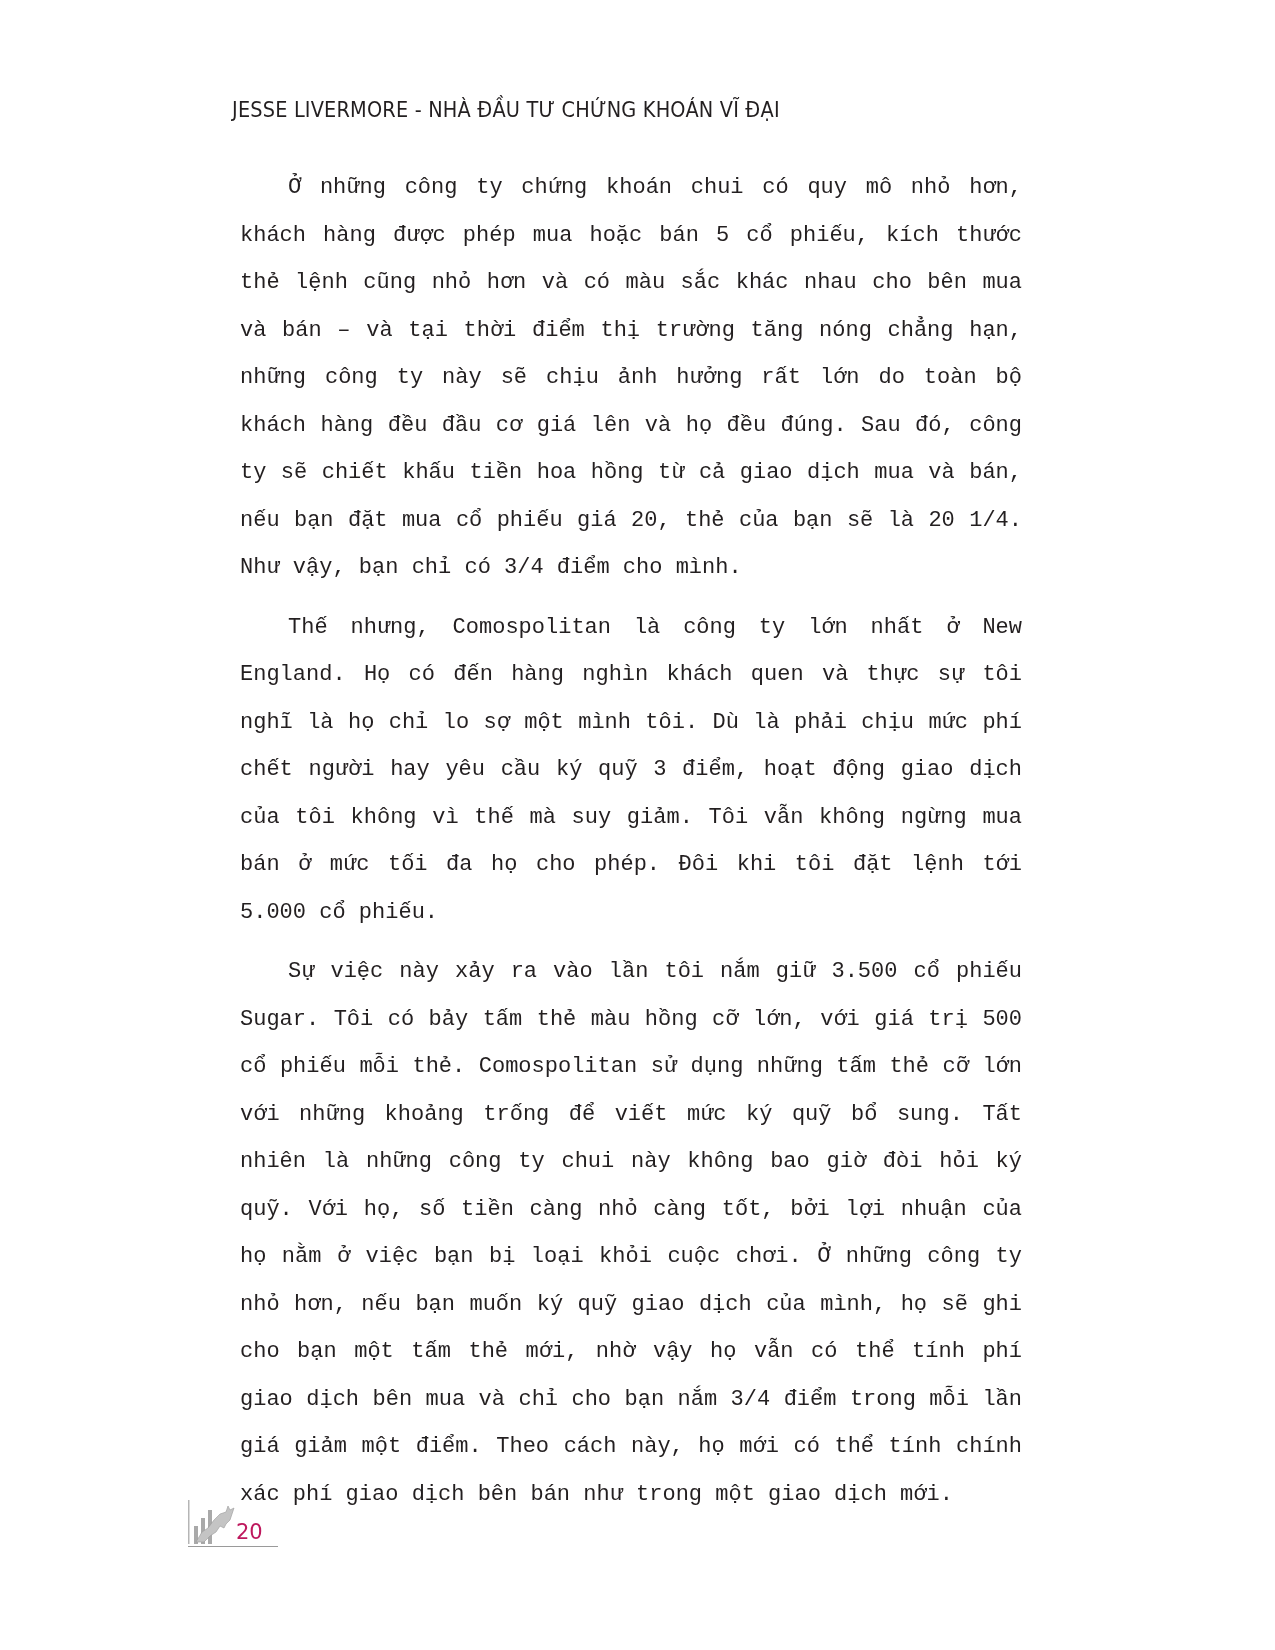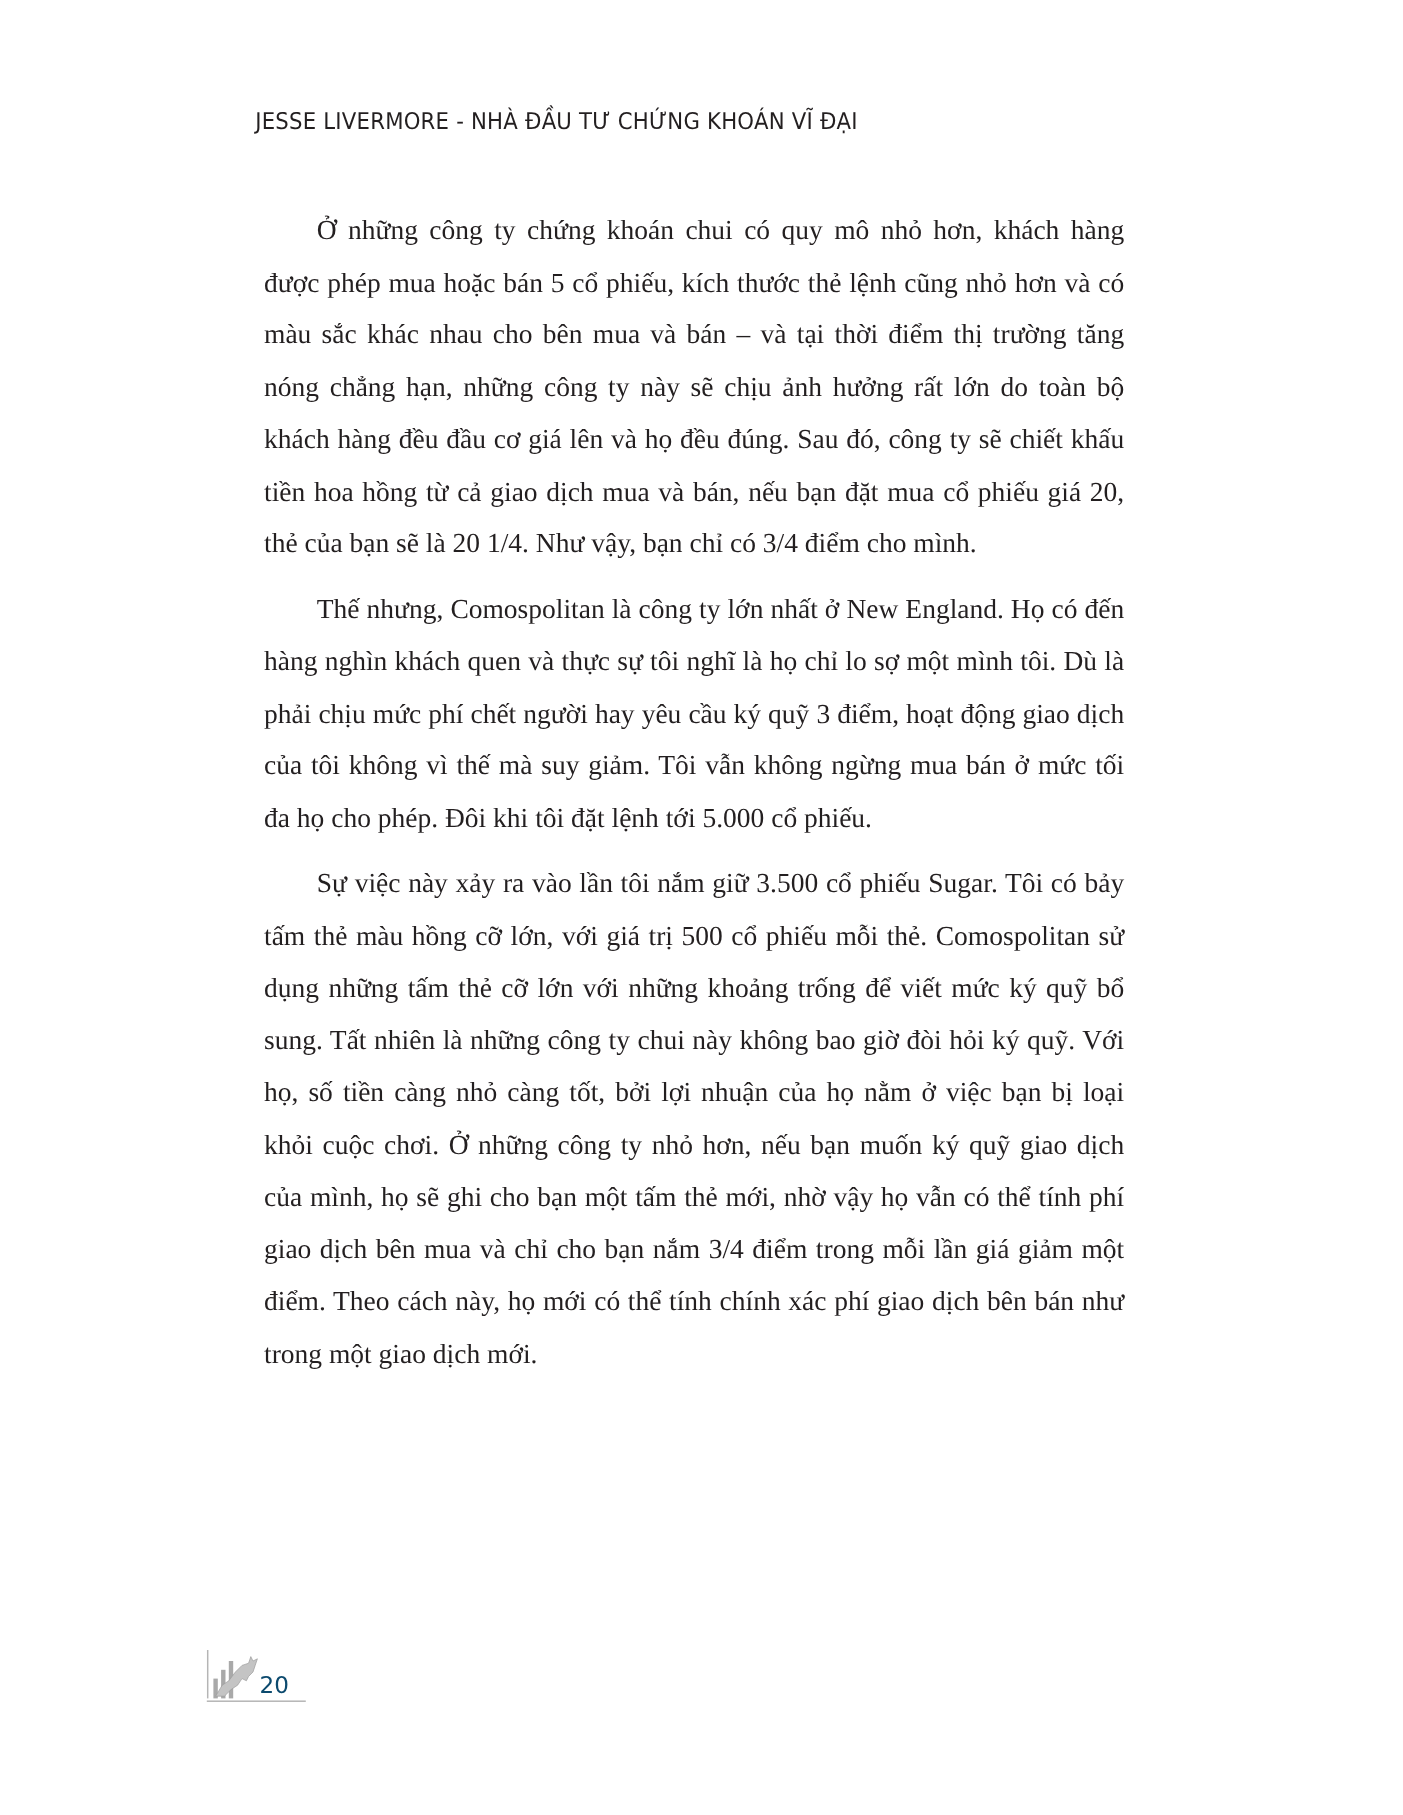--- a/index.html
+++ b/index.html
@@ -22,24 +22,24 @@
       font-size: 21px;
       letter-spacing: 0.2px;
       color: #231f20;
       white-space: nowrap;
       transform: scaleX(0.92);
       transform-origin: left top;
     }
     .body-text {
       position: absolute;
       left: 240px;
-      top: 186px;
+      top: 164px;
       width: 782px;
-      font-family: Liberation Serif, serif;
-      font-size: 25px;
+      font-family: Liberation Mono, monospace;
+      font-size: 22px;
       line-height: 47.5px;
       text-align: justify;
       color: #231f20;
     }
     .body-text p {
       margin: 0 0 12px 0;
       text-indent: 48px;
     }
     .footer {
       position: absolute;
@@ -54,21 +54,21 @@
       top: 0;
       width: 60px;
       height: 48px;
     }
     .footer .page-number {
       position: absolute;
       left: 48px;
       top: 22px;
       font-family: "DejaVu Sans", sans-serif;
       font-size: 21px;
-      color: #0c4a6e;
+      color: #be185d;
     }
     .footer .rule {
       position: absolute;
       left: 0;
       top: 48px;
       width: 90px;
       height: 1px;
       background: #9a9a9a;
     }
   </style>

